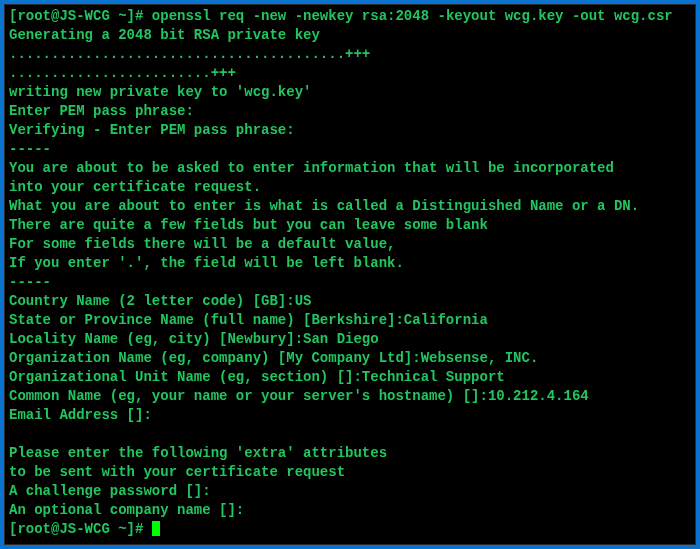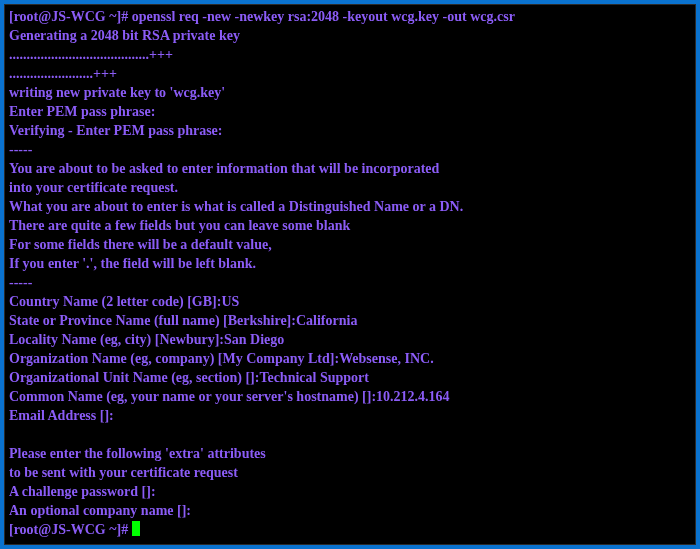--- a/index.html
+++ b/index.html
@@ -14,22 +14,22 @@
     display: flex;
     align-items: center;
     justify-content: center;
   }
   .terminal {
     width: 692px;
     height: 541px;
     background: #000000;
     border: 1px solid #2a2a2a;
     box-sizing: border-box;
-    color: #8b5cf6;
-    font-family: Liberation Serif, serif;
+    color: #22c55e;
+    font-family: Liberation Mono, monospace;
     font-size: 14px;
     line-height: 19px;
     font-weight: bold;
     padding: 2px 4px;
     white-space: pre-wrap;
     word-break: break-word;
     overflow: hidden;
   }
   .cursor {
     display: inline-block;

